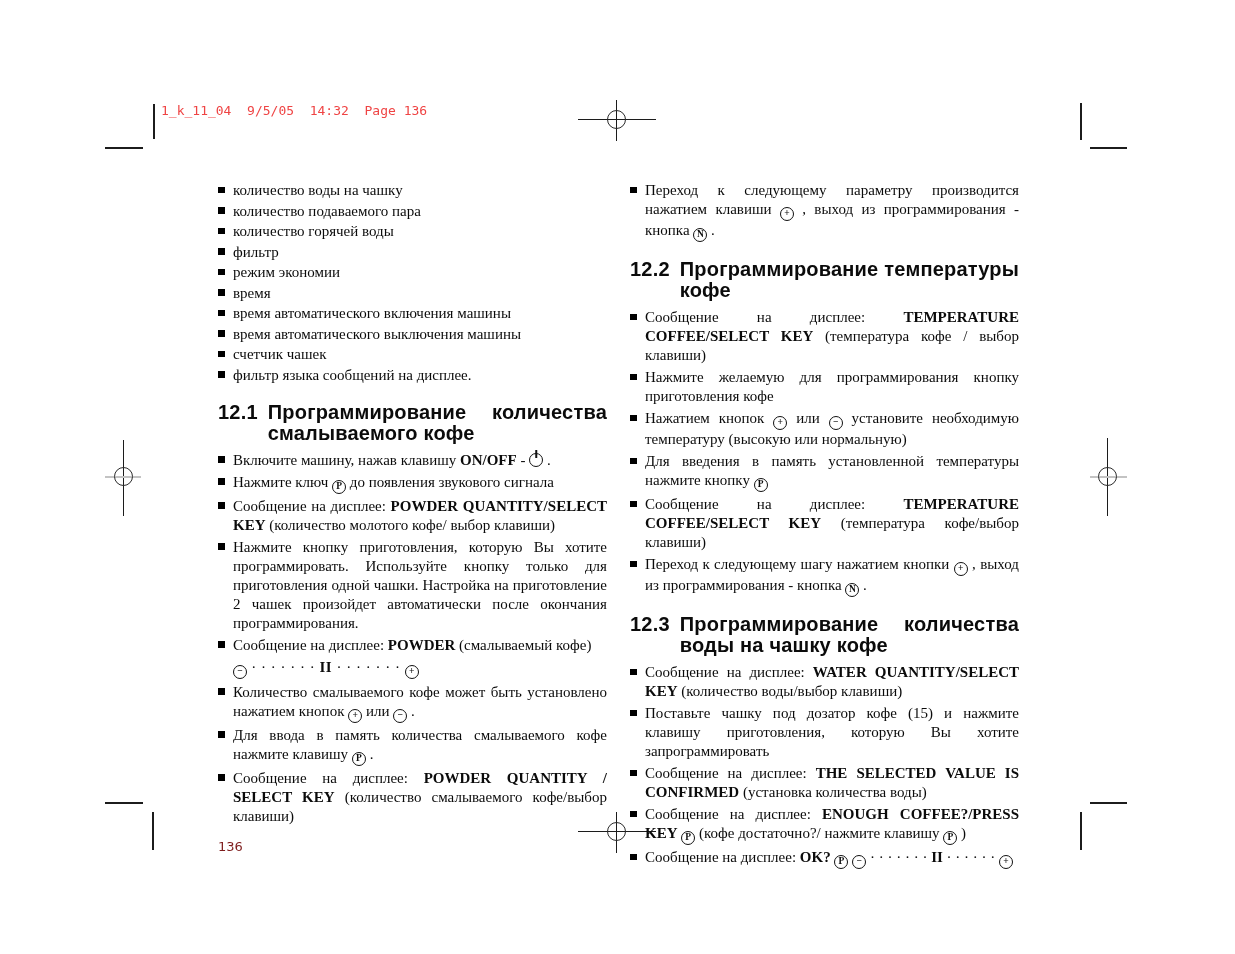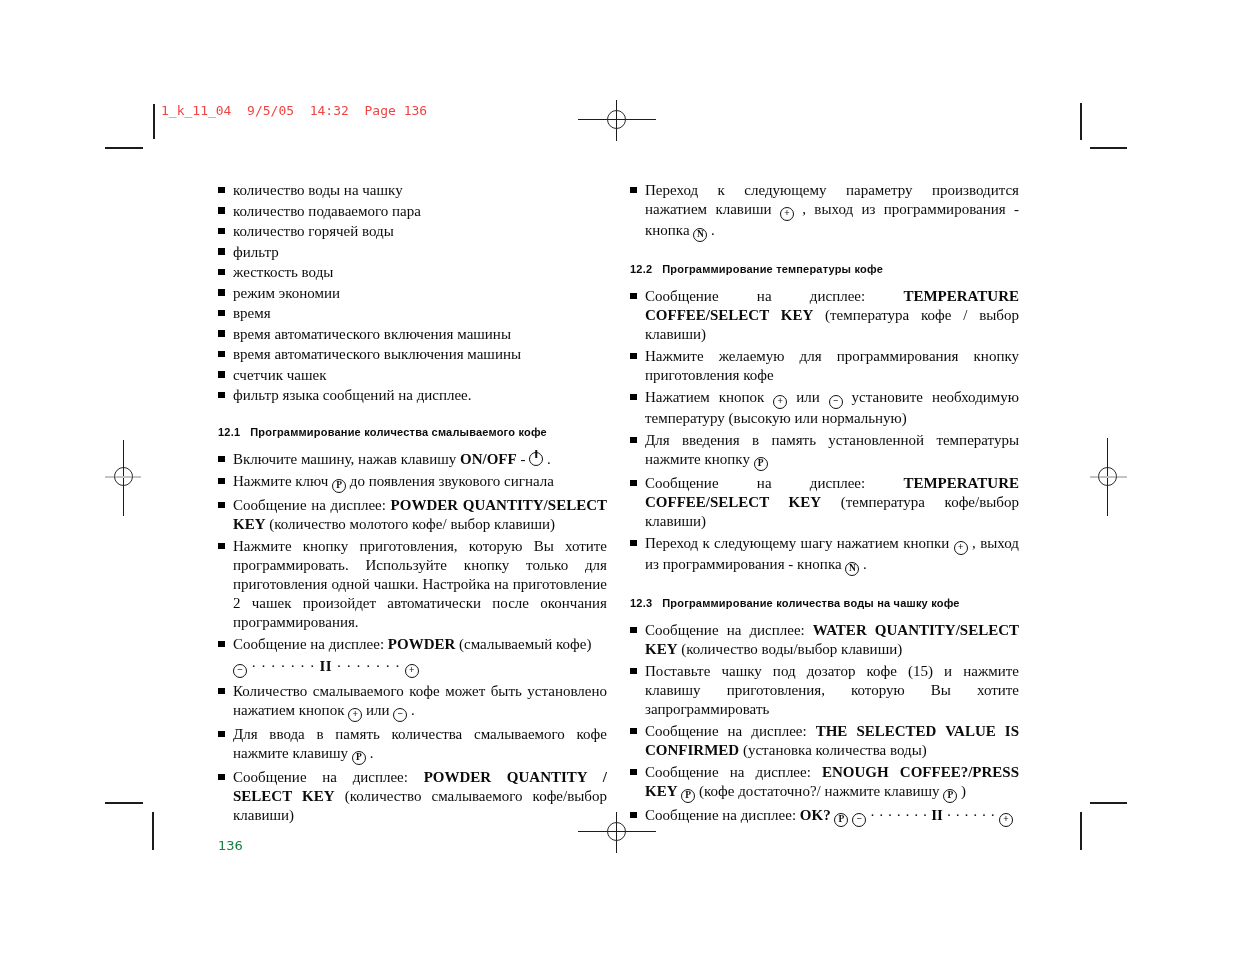--- a/index.html
+++ b/index.html
@@ -35,24 +35,24 @@
     border:1.3px solid #111;border-radius:50%;
     font-family:"Liberation Serif",serif;font-weight:bold;font-size:9.5px;line-height:11px;
     text-align:center;vertical-align:-2px;letter-spacing:0;
   }
   .kc.pw{position:relative;}
   .kc.pw::after{content:"";position:absolute;left:50%;top:-3.5px;width:1.5px;height:8px;background:#111;transform:translateX(-50%);}
   
   .sec{
     display:flex;gap:10px;margin:17px 0 7px 0;
     font-family:"Liberation Sans",sans-serif;font-weight:700;
-    font-size:11px;line-height:21px;letter-spacing:.2px;text-align:left;
+    font-size:20px;line-height:21px;letter-spacing:.2px;text-align:left;
   }
   .sec .sec-title{flex:1;text-align:justify;}
-  .pageno{margin-top:11px;font-family:"DejaVu Sans",sans-serif;font-size:13px;color:#15803d;text-align:left;}
+  .pageno{margin-top:11px;font-family:"DejaVu Sans",sans-serif;font-size:13px;color:#7f1d1d;text-align:left;}
 </style>
 </head>
 <body>
 
 <div class="proof">1_k_11_04  9/5/05  14:32  Page 136</div>
 
 <div class="mk" style="left:153px;top:104px;width:1.5px;height:35px;"></div>
 <div class="mk" style="left:105px;top:147px;width:38px;height:1.5px;"></div>
 <div class="mk" style="left:1080px;top:103px;width:1.5px;height:37px;"></div>
 <div class="mk" style="left:1090px;top:147px;width:37px;height:1.5px;"></div>
@@ -76,21 +76,20 @@
 <div class="mk" style="left:1107px;top:438px;width:1.3px;height:78px;"></div>
 <div class="mk lt" style="left:1090px;top:476px;width:37px;height:1.5px;"></div>
 <div class="ring" style="left:1098px;top:467px;"></div>
 
 <div class="col left">
   <ul class="blist intro">
       <li class="li"><span class="sq"></span><span>количество воды на чашку</span></li>
       <li class="li"><span class="sq"></span><span>количество подаваемого пара</span></li>
       <li class="li"><span class="sq"></span><span>количество горячей воды</span></li>
       <li class="li"><span class="sq"></span><span>фильтр</span></li>
-      <li class="li"><span class="sq"></span><span>жесткость воды</span></li>
       <li class="li"><span class="sq"></span><span>режим экономии</span></li>
       <li class="li"><span class="sq"></span><span>время</span></li>
       <li class="li"><span class="sq"></span><span>время автоматического включения машины</span></li>
       <li class="li"><span class="sq"></span><span>время автоматического выключения машины</span></li>
       <li class="li"><span class="sq"></span><span>счетчик чашек</span></li>
       <li class="li"><span class="sq"></span><span>фильтр языка сообщений на дисплее.</span></li>
     </ul>
 
   <div class="sec">
     <span class="sec-num">12.1</span>

